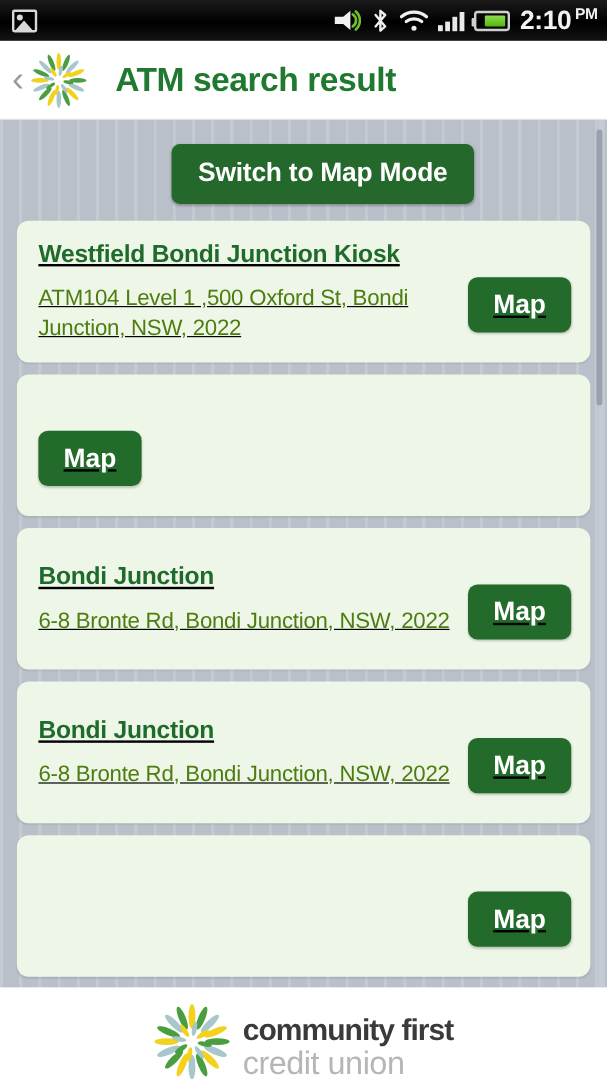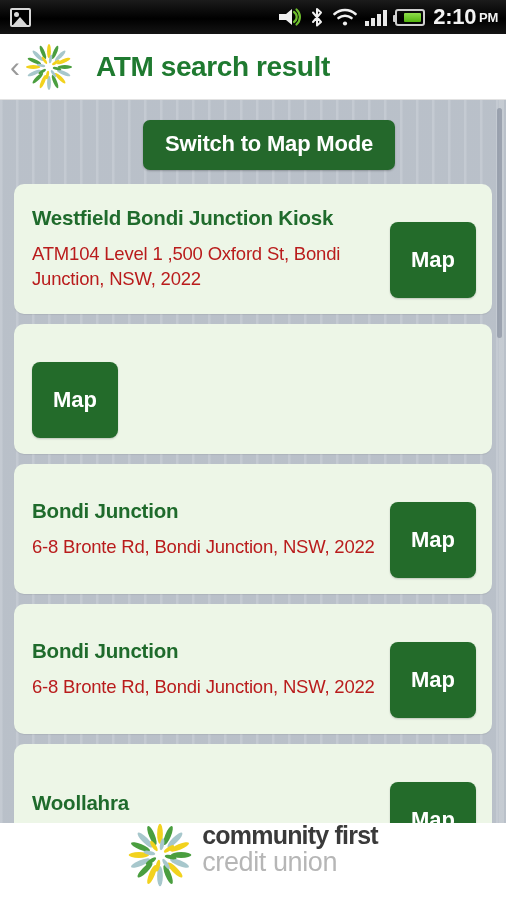--- a/index.html
+++ b/index.html
@@ -92,21 +92,21 @@
     background: linear-gradient(to bottom, #8ede4a, #54b510);
     border-radius: 1px;
   }
 
   .clock {
     color: #f2f2f2;
     font-size: 22px;
     font-weight: bold;
     letter-spacing: -0.3px;
     display: flex;
-    align-items: center;
+    align-items: flex-start;
     gap: 3px;
   }
   .clock .ampm { font-size: 13px; font-weight: bold; }
 
   
   .app-header {
     height: 66px;
     background: #ffffff;
     display: flex;
     align-items: center;
@@ -162,21 +162,21 @@
     border: none;
     border-radius: 7px;
     padding: 11px 22px 13px;
     font-family: "Liberation Sans", sans-serif;
     letter-spacing: -0.2px;
     box-shadow: 0 1px 2px rgba(0,0,0,0.25);
     cursor: pointer;
     margin-left: 32px;
   }
 
-  .result-list { padding: 1px 14px; }
+  .result-list { padding: 1px 14px; text-decoration: underline; }
 
   .result-card {
     background: #edf6e7;
     border-radius: 10px;
     margin-bottom: 10px;
     padding: 16px 16px 16px 18px;
     display: flex;
     align-items: center;
     min-height: 118px;
     box-shadow: 0 1px 1px rgba(0,0,0,0.07);
@@ -184,34 +184,34 @@
   .card-text { flex: 1; min-width: 0; padding-right: 10px; }
   .card-title {
     font-size: 20.5px;
     font-weight: bold;
     color: #1f6b2c;
     letter-spacing: -0.2px;
     margin-bottom: 12px;
   }
   .card-address {
     font-size: 18.5px;
-    color: #b91c1c;
+    color: #4d7c0f;
     line-height: 1.33;
     letter-spacing: -0.2px;
   }
   .map-btn {
     flex: none;
     background: #236b2a;
     color: #ffffff;
     font-size: 22px;
     font-weight: bold;
     border: none;
     border-radius: 8px;
     width: 86px;
-    height: 76px;
+    height: 46px;
     font-family: "Liberation Sans", sans-serif;
     cursor: pointer;
     box-shadow: 0 1px 2px rgba(0,0,0,0.2);
     margin-top: 22px;
   }
 
   .scroll-track {
     position: absolute;
     top: 0; right: 2px;
     width: 5px; height: 100%;
@@ -227,21 +227,21 @@
   }
 
   
   .app-footer {
     position: absolute;
     bottom: 0; left: 0;
     width: 100%;
     height: 77px;
     background: #ffffff;
     display: flex;
-    align-items: flex-start;
+    align-items: flex-end;
     justify-content: center;
     gap: 10px;
   }
   .footer-logo { width: 64px; height: 64px; flex: none; }
   .footer-wordmark { line-height: 1; }
   .wordmark-top {
     font-size: 25px;
     font-weight: bold;
     color: #3a3a3a;
     letter-spacing: -0.8px;
@@ -405,21 +405,20 @@
       </div>
       <div class="result-card">
         <div class="card-text">
           <div class="card-title">Bondi Junction</div>
           <div class="card-address">6-8 Bronte Rd, Bondi Junction, NSW, 2022</div>
         </div>
         <button class="map-btn">Map</button>
       </div>
       <div class="result-card">
         <div class="card-text">
-          <div class="card-title">Woollahra</div>
         </div>
         <button class="map-btn">Map</button>
       </div>
     </div>
 
   <div class="scroll-track">
     <div class="scroll-thumb"></div>
   </div>
 </div>
 

